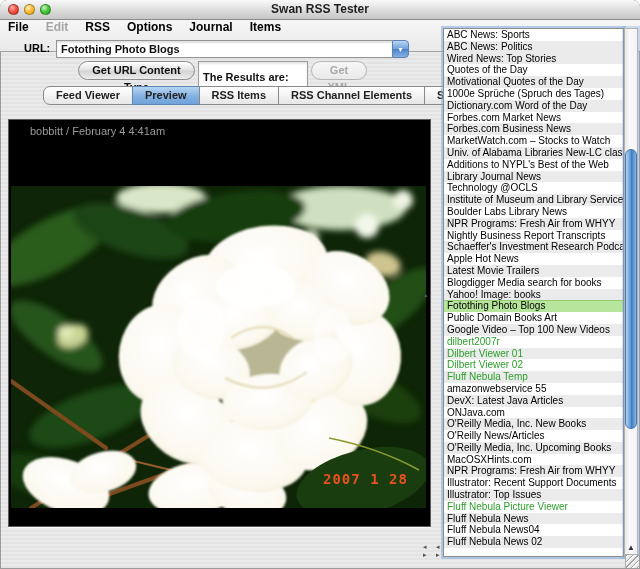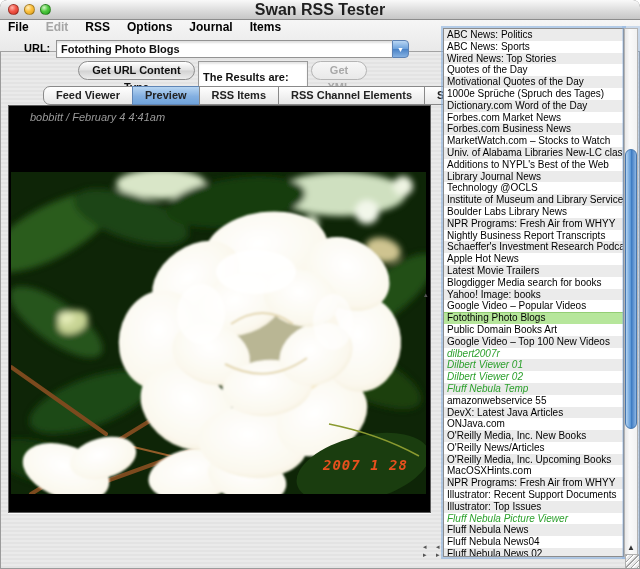--- a/index.html
+++ b/index.html
@@ -15,21 +15,21 @@
     position:absolute;left:0;top:0;width:640px;height:19px;
     background:linear-gradient(#f9f9f9,#dcdcdc 55%,#c6c6c6);
     border-bottom:1px solid #8c8c8c;border-radius:7px 7px 0 0;
   }
   .lights{position:absolute;left:8px;top:4px;display:flex;gap:5px;}
   .light{width:11px;height:11px;border-radius:50%;border:1px solid rgba(0,0,0,.3);box-sizing:border-box;}
   .light.red{background:radial-gradient(circle at 35% 30%,#ffb4ac,#f25648 45%,#ce2f20);}
   .light.yellow{background:radial-gradient(circle at 35% 30%,#ffeebf,#fcc03c 45%,#d79a18);}
   .light.green{background:radial-gradient(circle at 35% 30%,#d2f5c5,#4fc93f 45%,#1f9e1d);}
   .wtitle{position:absolute;left:0;right:0;top:0;text-align:center;line-height:19px;
-    font-size:16px;font-weight:bold;color:#1f1f1f;}
+    font-size:12px;font-weight:bold;color:#1f1f1f;}
   
   .menubar{
     position:absolute;left:0;top:20px;width:640px;height:32px;
     background:linear-gradient(#f6f6f6,#e9e9e9);
     border-bottom:1px solid #a2a2a2;
     display:flex;align-items:flex-start;padding-left:8px;box-sizing:border-box;gap:17px;
   }
   .menu-item{font-size:12px;font-weight:bold;color:#000;}
   .menu-item.disabled{color:#a5a5a5;}
   
@@ -67,39 +67,39 @@
   .tab{
     box-sizing:border-box;height:19px;border:1px solid #898989;margin-left:-1px;
     background:linear-gradient(#ffffff,#e6e6e6);
     font-size:11px;font-weight:bold;color:#222;line-height:17px;padding:0 12px;white-space:pre;
   }
   .tab:first-child{border-radius:7px 0 0 0;margin-left:0;border-radius:7px 0 0 7px;}
   .tab:last-child{border-radius:0 7px 7px 0;}
   .tab.active{background:linear-gradient(#b7d5f2,#84b0e1 55%,#6fa2da);border-color:#5f85b5;}
   
   .preview-pane{
-    position:absolute;left:8px;top:105px;width:423px;height:408px;box-sizing:border-box;
-    background:#000;border:1px solid #5c5c5c;box-shadow:0 1px 0 #fcfcfc;font-style:italic;
+    position:absolute;left:8px;top:119px;width:423px;height:408px;box-sizing:border-box;
+    background:#000;border:1px solid #5c5c5c;box-shadow:0 1px 0 #fcfcfc;
   }
   .credit{position:absolute;left:21px;top:5px;font-size:11px;color:#9a9a9a;}
   .photo{position:absolute;left:2px;top:66px;width:415px;height:322px;}
   .photo text{font-family:"DejaVu Sans Mono",monospace;font-weight:bold;}
   
   .mark{position:absolute;color:#555;font-size:7px;line-height:7px;}
   
   .feed-list{
     position:absolute;left:443px;top:28px;width:181px;height:529px;box-sizing:border-box;
     background:#fff;border:1px solid #8c8c8c;outline:2px solid rgba(125,170,220,.55);
     overflow:hidden;
   }
   .row{height:11.8px;line-height:11.8px;font-size:10px;color:#000;
     padding:0 3px;white-space:nowrap;overflow:hidden;}
   .row.odd{background:#ebebeb;}
   .row.selected{background:#b6e69b;box-shadow:inset 0 1px 0 #93ce74;}
-  .row.green{color:#2ca02c;font-style:italic;}
+  .row.green{color:#2ca02c;}
   
   .vscroll{
     position:absolute;left:624px;top:28px;width:14px;height:529px;box-sizing:border-box;
     background:linear-gradient(90deg,#e8e8e8,#fafafa 40%,#f2f2f2);
     border:1px solid #b3b3b3;outline:2px solid rgba(125,170,220,.35);
   }
   .vthumb{
     position:absolute;left:0px;top:120px;width:12px;height:280px;border-radius:6px;
     background:linear-gradient(90deg,#b4d4f2,#5f9ad8 45%,#3f7cc2 55%,#8ab4e4);
     border:1px solid #4576ae;box-sizing:border-box;
@@ -226,22 +226,22 @@
     </svg>
   </div>
 
   <div class="mark" style="left:424px;top:291px;">▴</div>
   <div class="mark" style="left:423px;top:543px;">◂</div>
   <div class="mark" style="left:423px;top:551px;">▸</div>
   <div class="mark" style="left:436px;top:543px;">◂</div>
   <div class="mark" style="left:436px;top:551px;">▸</div>
 
   <div class="feed-list">
+      <div class="row">ABC News: Sports</div>
       <div class="row odd">ABC News: Politics</div>
-      <div class="row">ABC News: Sports</div>
       <div class="row odd">Wired News: Top Stories</div>
       <div class="row">Quotes of the Day</div>
       <div class="row odd">Motivational Quotes of the Day</div>
       <div class="row">1000e Sprüche (Spruch des Tages)</div>
       <div class="row odd">Dictionary.com Word of the Day</div>
       <div class="row">Forbes.com Market News</div>
       <div class="row odd">Forbes.com Business News</div>
       <div class="row">MarketWatch.com – Stocks to Watch</div>
       <div class="row odd">Univ. of Alabama Libraries New-LC class TL</div>
       <div class="row">Additions to NYPL's Best of the Web</div>
@@ -249,21 +249,20 @@
       <div class="row">Technology @OCLS</div>
       <div class="row odd">Institute of Museum and Library Services</div>
       <div class="row">Boulder Labs Library News</div>
       <div class="row odd">NPR Programs: Fresh Air from WHYY</div>
       <div class="row">Nightly Business Report Transcripts</div>
       <div class="row odd">Schaeffer's Investment Research Podcasts</div>
       <div class="row">Apple Hot News</div>
       <div class="row odd">Latest Movie Trailers</div>
       <div class="row">Blogdigger Media search for books</div>
       <div class="row odd">Yahoo! Image: books</div>
-      <div class="row">Google Video – Popular Videos</div>
       <div class="row odd selected">Fotothing Photo Blogs</div>
       <div class="row">Public Domain Books Art</div>
       <div class="row odd">Google Video – Top 100 New Videos</div>
       <div class="row green">dilbert2007r</div>
       <div class="row odd green">Dilbert Viewer 01</div>
       <div class="row green">Dilbert Viewer 02</div>
       <div class="row odd green">Fluff Nebula Temp</div>
       <div class="row">amazonwebservice 55</div>
       <div class="row odd">DevX: Latest Java Articles</div>
       <div class="row">ONJava.com</div>

